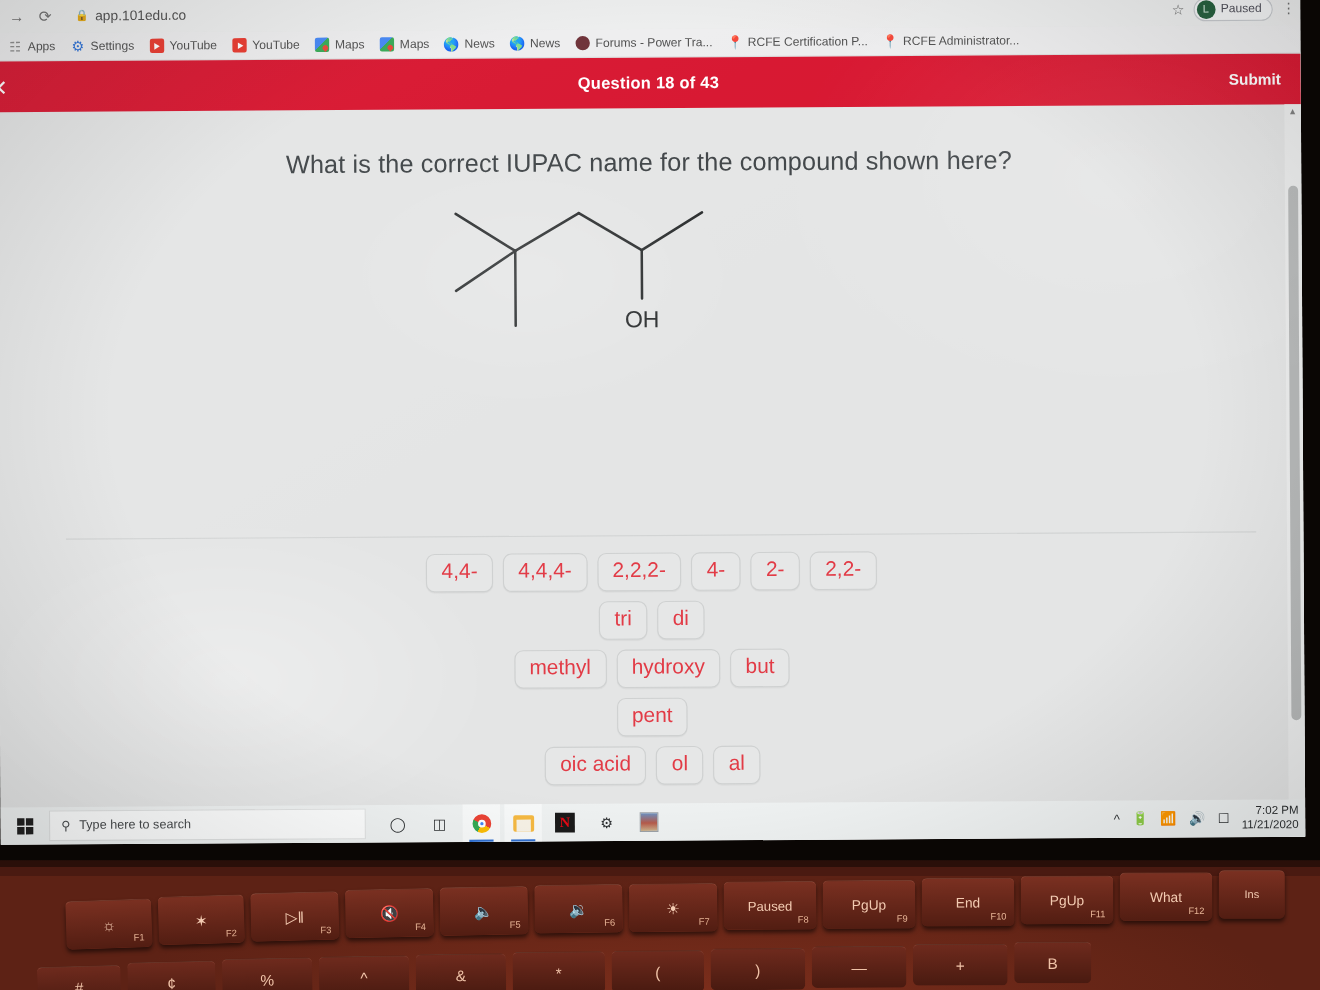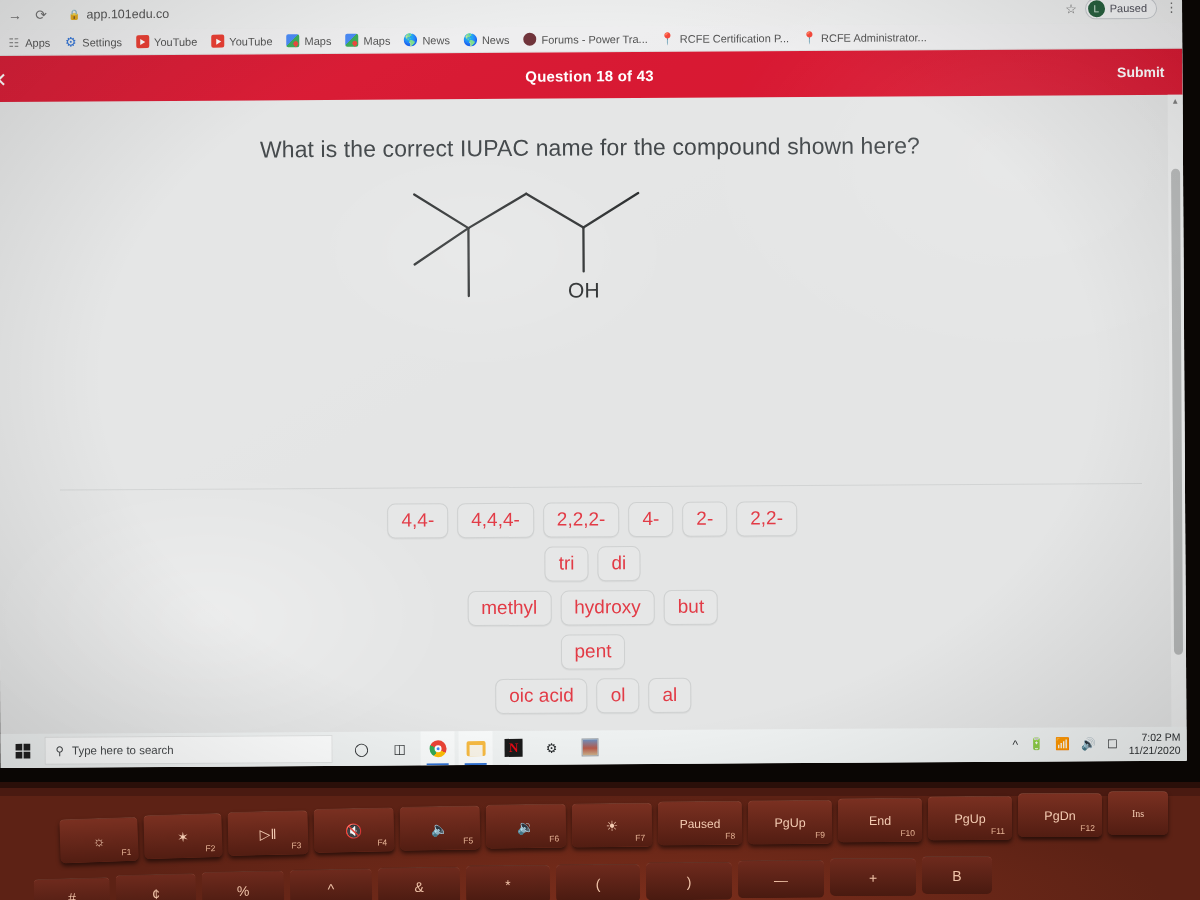--- a/index.html
+++ b/index.html
@@ -483,25 +483,25 @@
       </div>
       <div class="key" style="width:84px;transform:translateY(-2px) rotate(-0.2deg);justify-content:center;">
         <span class="glyph" style="font-size:12.5px;">End</span>
         <span class="fn">F10</span>
       </div>
       <div class="key" style="width:84px;transform:translateY(-4px) rotate(-0.2deg);">
         <span class="glyph" style="font-size:12.5px;">PgUp</span>
         <span class="fn">F11</span>
       </div>
       <div class="key" style="width:84px;transform:translateY(-7px) rotate(-0.1deg);">
-        <span class="glyph" style="font-size:12.5px;">PgDn</span>
+        <span class="glyph" style="font-size:12.5px;">What</span>
         <span class="fn">F12</span>
       </div>
       <div class="key" style="width:60px;transform:translateY(-9px);">
-        <span class="glyph" style="font-size:10px;font-family:Liberation Serif, serif;">Ins</span>
+        <span class="glyph" style="font-size:10px;">Ins</span>
       </div>
     </div>
 
     <div class="row2">
       <div class="key2" style="width:76px;margin-left:34px;transform:translateY(16px) rotate(-1.6deg);">#</div>
       <div class="key2" style="width:80px;transform:translateY(12px) rotate(-1.3deg);">¢</div>
       <div class="key2" style="width:82px;transform:translateY(9px) rotate(-1.1deg);">%</div>
       <div class="key2" style="width:82px;transform:translateY(7px) rotate(-0.9deg);">^</div>
       <div class="key2" style="width:82px;transform:translateY(5px) rotate(-0.7deg);">&amp;</div>
       <div class="key2" style="width:84px;transform:translateY(3px) rotate(-0.5deg);">*</div>

